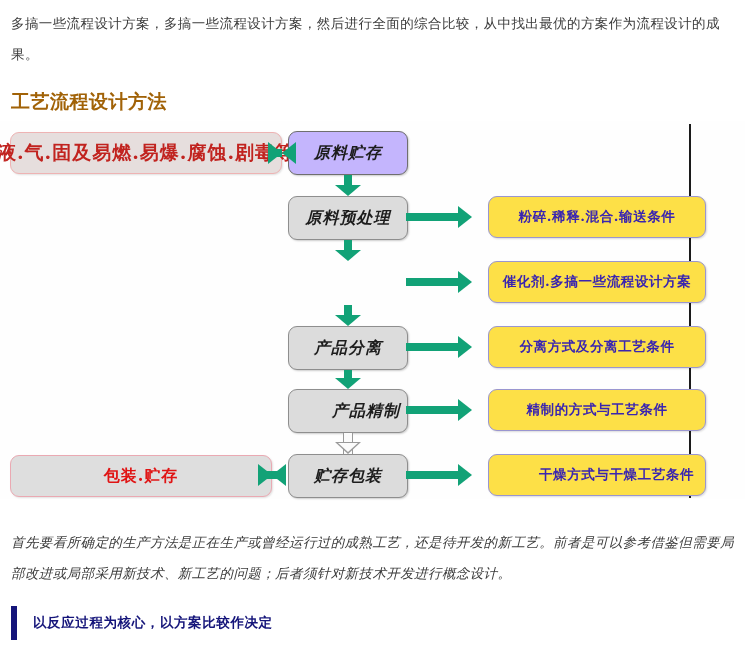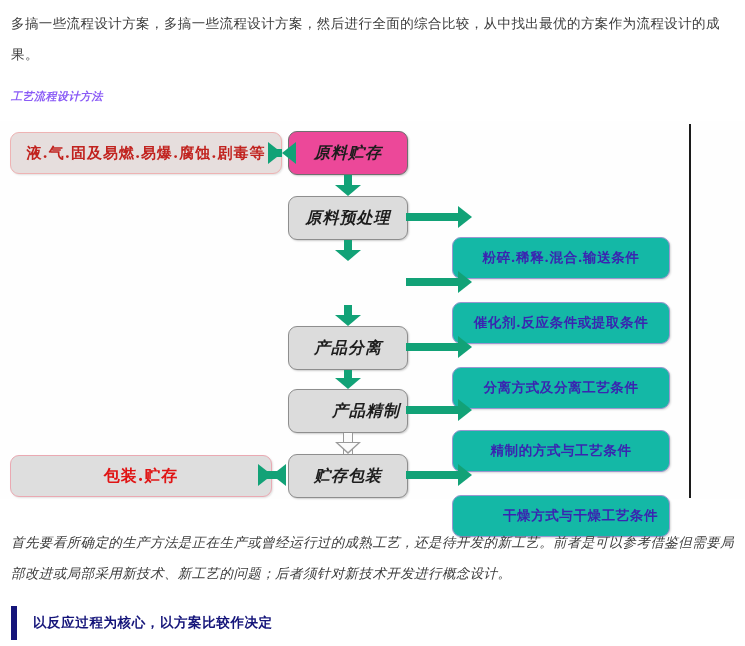--- a/index.html
+++ b/index.html
@@ -18,23 +18,22 @@
     font-size:13.5px;
     line-height:31px;
     color:#3b3b3b;
     letter-spacing:0.4px;
   }
   #para-top { position:absolute; left:11px; top:8px; width:724px; }
   #para-bottom { position:absolute; left:11px; top:527px; width:726px;font-style:italic; }
 
   .section-heading {
     position:absolute; left:11px; top:89px;
-    font-size:11px; font-weight:bold; color:#8b5cf6;
+    font-size:19px; font-weight:bold; color:#a16207;
     letter-spacing:0.5px;
-    font-style:italic;
   }
 
   
   #callout {
     position:absolute; left:11px; top:606px;
     display:flex; align-items:center; gap:16px;
   }
   #callout .bar {
     width:6px; height:34px; background:#15157a; flex:0 0 auto;
   }
@@ -68,56 +67,56 @@
     width:120px; height:44px;
     left:288px;
     background:#dcdcdc;
     border:1.4px solid #8e8e8e;
     box-shadow:1px 1px 2px rgba(0,0,0,.20);
     font-family:"DejaVu Serif","Liberation Serif",serif;
     font-size:16px; font-weight:bold; font-style:italic;
     color:#1d1d1d; letter-spacing:1px;
   }
   .node.center.first {
-    background:#ec4899;
+    background:#c4b5fd;
     border:1.6px solid #6f6f6f;
   }
 
   
   .node.left {
     background:#dddddd;
     border:1.5px solid #e8a7ab;
     box-shadow:1px 1px 2px rgba(0,0,0,.12);
     font-family:"DejaVu Serif","Liberation Serif",serif;
-    font-size:15px; font-weight:bold;
+    font-size:19px; font-weight:bold;
     color:#cc1111; letter-spacing:1px;
   }
   #node-hazard {
     left:10px; top:11px; width:272px; height:42px;
     background:#e6dedd;
     border-color:#eeb3b3;
     color:#c1231f;
   }
   #node-pack {
     left:10px; top:334px; width:262px; height:42px;
     background:#dedede;
     border-color:#eaa9b2;
     color:#e01414;
     font-size:16px;
   }
 
   
   .node.right {
-    left:452px; width:218px; height:42px;
-    background:#14b8a6;
+    left:488px; width:218px; height:42px;
+    background:#fde047;
     border:1.5px solid #9a96d0;
     box-shadow:1px 1px 2px rgba(0,0,0,.14);
     font-family:"DejaVu Serif","Liberation Serif",serif;
     font-size:13.5px; font-weight:bold;
-    color:#3a25b0; letter-spacing:0.6px;margin-top:41px;
+    color:#3a25b0; letter-spacing:0.6px;
   }
 
   
   .arrow { position:absolute; }
 
   
   .arrow-v {
     width:26px;
   }
   .arrow-v .shaft {
@@ -213,21 +212,21 @@
     <span>产品精制</span>
   </div>
   <div class="node center" style="top:333px;">
     <span>贮存包装</span>
   </div>
 
   <div class="node right" style="top:75px;">
     <span>粉碎.稀释.混合.输送条件</span>
   </div>
   <div class="node right" style="top:140px;">
-    <span>催化剂.反应条件或提取条件</span>
+    <span>催化剂.多搞一些流程设计方案</span>
   </div>
   <div class="node right" style="top:205px;">
     <span>分离方式及分离工艺条件</span>
   </div>
   <div class="node right" style="top:268px;">
     <span>精制的方式与工艺条件</span>
   </div>
   <div class="node right" style="top:333px;padding-left:39px;">
     <span>干燥方式与干燥工艺条件</span>
   </div>

